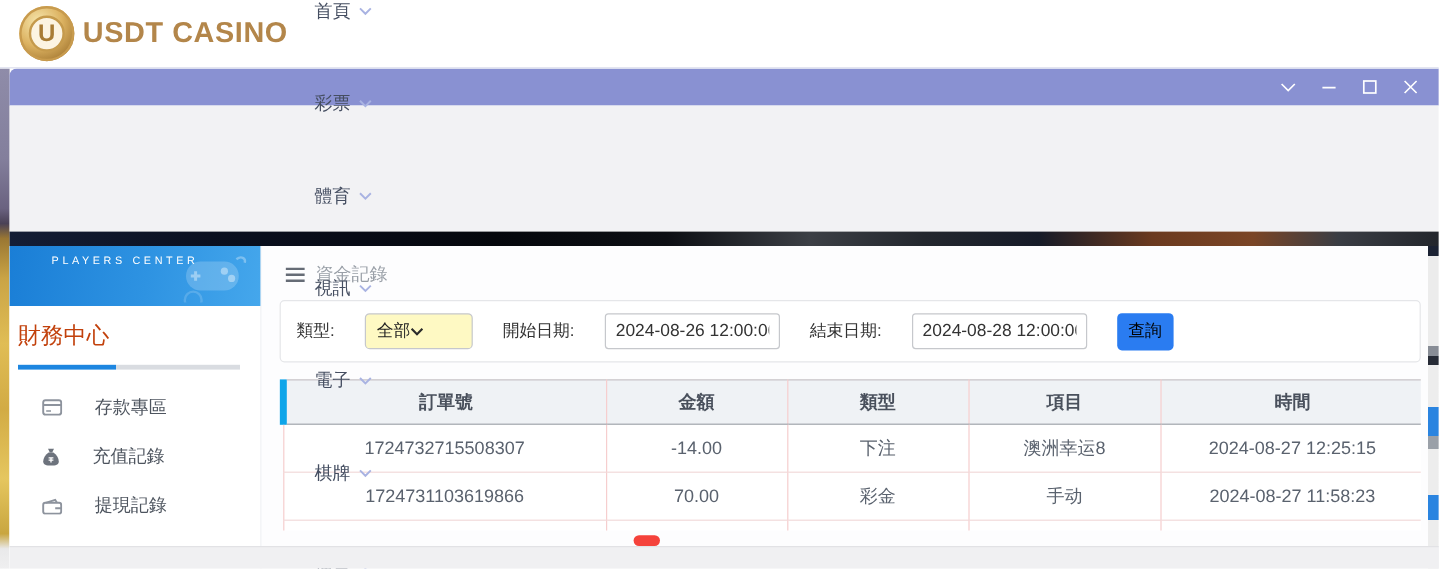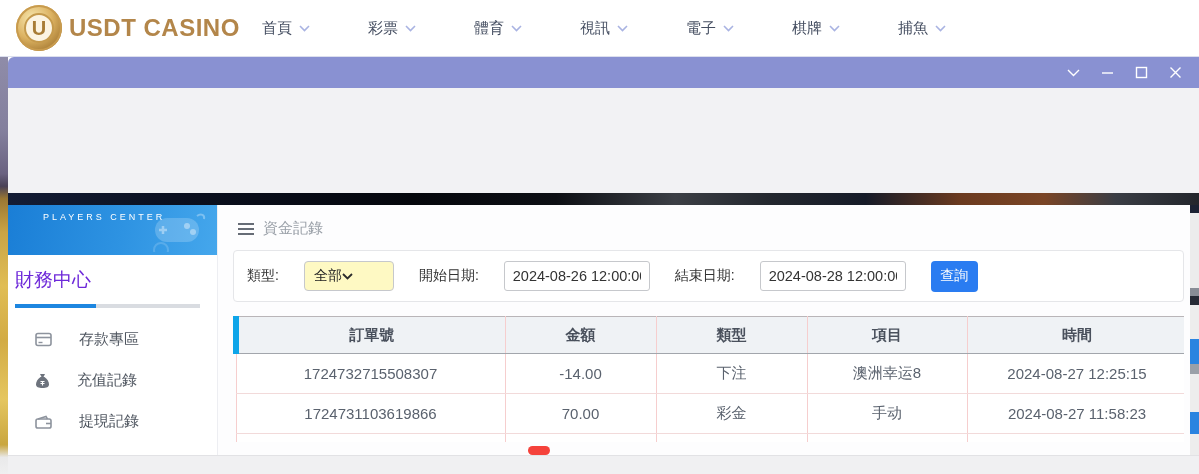--- a/index.html
+++ b/index.html
@@ -9,21 +9,21 @@
   
   .topnav { position:absolute; left:0; top:0; width:1199px; height:57px; background:#fff; border-bottom:1px solid #dcdfee; z-index:2; }
   .logo { position:absolute; left:16px; top:5px; display:flex; align-items:center; gap:7px; }
   .coin { width:46px; height:46px; border-radius:50%;
           background:radial-gradient(circle at 35% 30%, #f7e7ae, #dcb261 45%, #a87c35 80%, #8a5f22);
           box-shadow:inset 0 0 0 2px #c89b4e; position:relative; }
   .coin-inner { position:absolute; inset:8px; border-radius:50%; background:#fcf4e2;
           border:2px solid #c59a4c; display:flex; align-items:center; justify-content:center;
           font-weight:bold; color:#a87c35; font-size:20px; }
   .logo-text { font-size:24px; font-weight:800; letter-spacing:.5px; color:#b3864a; }
-  .nav-items { position:absolute; left:262px; top:0; height:56px; display:flex; align-items:center; gap:58px; }
+  .nav-items { position:absolute; left:262px; top:0; height:56px; display:flex; align-items:flex-start; gap:58px;flex-direction:column; }
   .nav-item { display:flex; align-items:center; gap:7px; font-size:15px; color:#454e61; cursor:pointer; white-space:nowrap; }
   .nav-item svg { display:block; }
 
   
   .left-strip { position:absolute; left:0; top:57px; width:8px; height:417px;
     background:linear-gradient(180deg,#8f8ca9 0%,#837f9c 18%,#6a6280 28%,#4a4156 31%,#9a7733 34%,
       #caa445 42%,#e0bd55 55%,#d2ab44 68%,#e5c65f 82%,#c9a63f 93%,#e9e9ea 96%,#efeff0 100%); }
 
   
   .window { position:absolute; left:8px; top:57px; width:1191px; height:417px; }
@@ -38,41 +38,41 @@
 
   .app { position:relative; height:269px; background:#fff; display:flex; }
 
   
   .sidebar { width:210px; border-right:1px solid #edeef2; background:#fff; }
   .side-header { height:50px; background:linear-gradient(100deg,#1a7ed6 0%,#2e93e2 55%,#45a7ec 100%);
     position:relative; padding:6px 0 0 35px; color:#fff; overflow:hidden; }
   .side-title { font-size:20px; letter-spacing:2px; line-height:24px; }
   .side-sub { font-size:9px; letter-spacing:3px; margin-top:1px; }
   .gamepad { position:absolute; right:10px; top:5px; opacity:.9; }
-  .section-title { margin:12px 0 0 7px; font-size:19px; color:#6d28d9; }
+  .section-title { margin:12px 0 0 7px; font-size:19px; color:#c2410c; }
   .section-underline { margin:11px 0 0 7px; width:185px; height:4px;
     background:linear-gradient(to right,#1d86e0 0,#1d86e0 44%,#d9dce1 44%,#d9dce1 100%); }
   .menu { margin-top:11px; list-style:none; }
   .menu-item { height:41px; display:flex; align-items:center; padding-left:27px; gap:27px;
     font-size:15px; color:#4e555f; cursor:pointer; }
   .menu-item svg { display:block; }
 
   
   .content { flex:1; position:relative; background:#fdfdfe; }
   .breadcrumb { display:flex; align-items:center; gap:9px; padding:17px 0 0 20px; height:30px; }
   .crumb-text { font-size:15px; color:#9aa0a8; }
   .filter-box { margin:15px 0 0 15px; width:951px; height:52px; border:1px solid #e5e6e9;
     border-radius:4px; background:#fff; display:flex; align-items:center; padding:0 13px; gap:25px; }
   .f-label { font-size:14px; color:#333; white-space:nowrap; }
   .select { width:90px; height:30px; border:1px solid #c6c8cc; border-radius:4px; background:#fef9c3;
     display:flex; align-items:center; padding:0 9px; font-size:14px;
     color:#222; cursor:pointer; }
   .date-input { width:146px; height:30px; border:1px solid #c6c8cc; border-radius:3px;
     font-size:14.5px; color:#333; padding:0 8px; font-family:inherit; background:#fff; }
-  .search-btn { width:47px; height:31px; background:#2a7cf1; color:#ffffff; border:none;
+  .search-btn { width:47px; height:31px; background:#2a7cf1; color:#000000; border:none;
     border-radius:4px; font-size:14px; cursor:pointer; font-family:Liberation Sans, sans-serif; }
 
   .table-wrap { margin:14px 0 0 15px; width:951px; height:126px; overflow:hidden; }
   table { border-collapse:collapse; table-layout:fixed; width:951px; }
   thead th { height:37px; background:#eff2f5; font-size:15px; color:#49505c; font-weight:bold;
     border-top:1px solid #b9b5b8; border-bottom:1px solid #a2a6ac; border-right:1px solid #f6cece; }
   thead th:first-child { border-left:6px solid #0ea5e9; }
   tbody td { height:40px; text-align:center; font-size:15px; color:#5a626e; background:#fff;
     border-right:1px solid #f6cece; border-bottom:1px solid #f2dada; }
   tbody td:first-child { border-left:1px solid #f6cece; }

